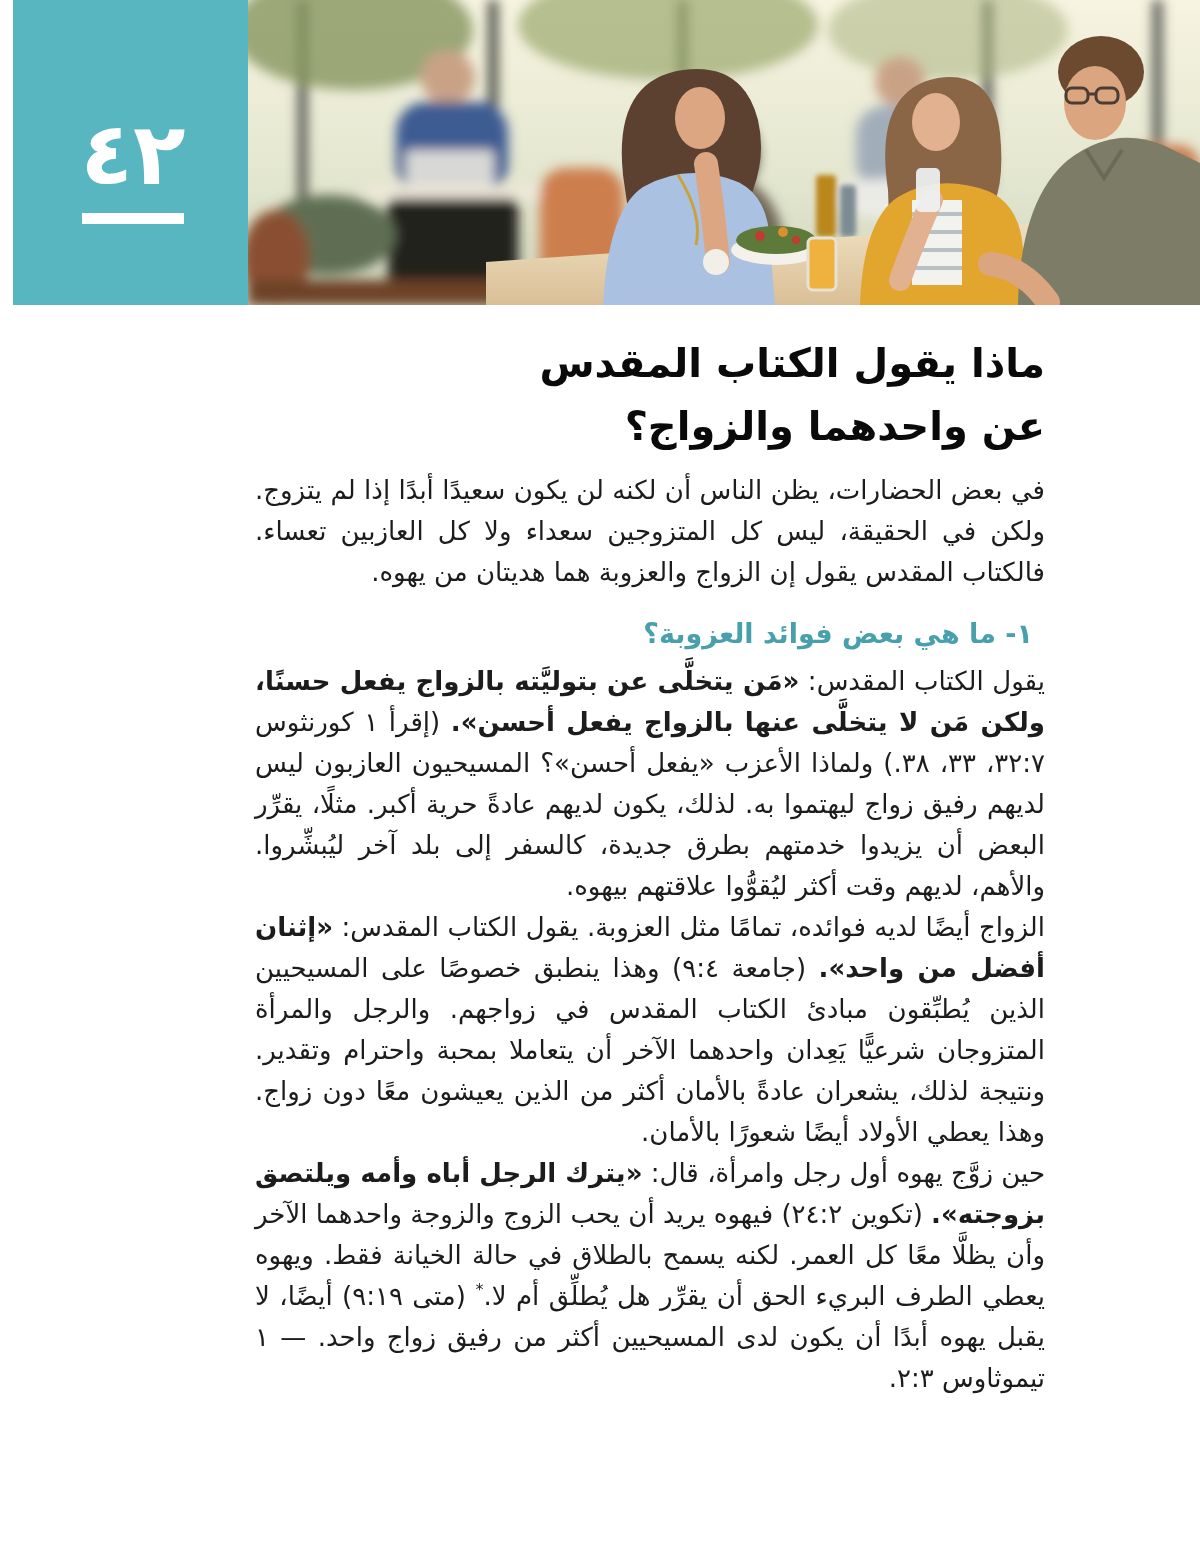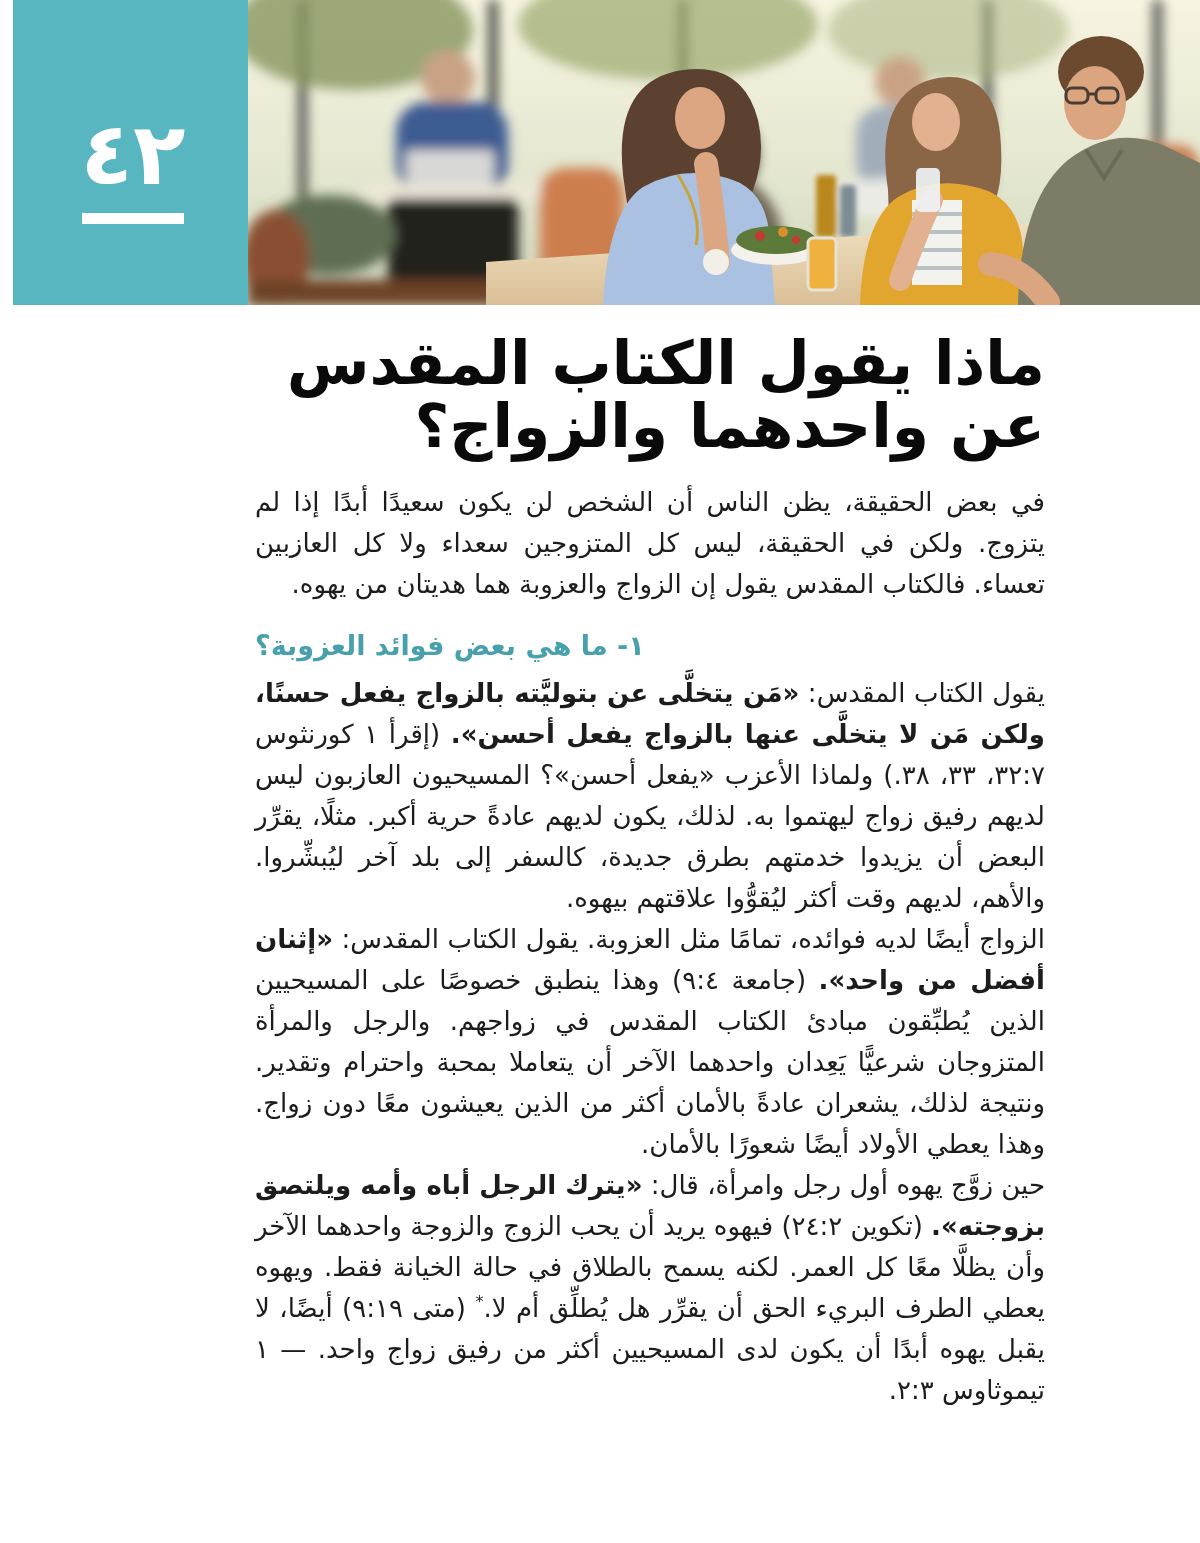--- a/index.html
+++ b/index.html
@@ -31,30 +31,30 @@
     position: absolute; top: 0; left: 248px;
     width: 952px; height: 305px; display: block;
   }
 
   
   .main {
     position: absolute; top: 332px; right: 155px;
     width: 790px; color: #1c1c1c;
   }
   .title {
-    font-size: 60px; font-weight: bold; color: #0a0a0a;
-    line-height: 63px; text-align: right; margin: 0 0 24px 0;
+    font-size: 40px; font-weight: bold; color: #0a0a0a;
+    line-height: 63px; text-align: right; margin: 0 0 12px 0;
   }
   .para {
     font-size: 26px; line-height: 41px;
     text-align: justify; margin: 0;
   }
   .sec-head {
     color: #47a0ac; font-size: 27px; font-weight: bold;
-    line-height: 34px; text-align: left; margin: 24px 0 10px 0;
+    line-height: 34px; text-align: right; margin: 24px 12px 10px 0;
   }
   .bold { font-weight: bold; }
   sup { font-size: 0.62em; line-height: 0; }
 </style>
 </head>
 <body>
 
 <div class="page">
 
   <div class="page-tab">
@@ -158,21 +158,21 @@
     </g>
   </svg>
 
   <div class="main">
 
     <h1 class="title">
       <span style="display:block">ماذا يقول الكتاب المقدس</span>
       <span style="display:block">عن واحدهما والزواج؟</span>
     </h1>
 
-    <p class="para intro">في بعض الحقيقة، يظن الناس أن الشخص لن يكون سعيدًا أبدًا إذا لم يتزوج. ولكن في الحقيقة، ليس كل المتزوجين سعداء ولا كل العازبين تعساء. فالكتاب المقدس يقول إن الزواج والعزوبة هما هديتان من يهوه.</p>
+    <p class="para intro">في بعض الحضارات، يظن الناس أن لكنه لن يكون سعيدًا أبدًا إذا لم يتزوج. ولكن في الحقيقة، ليس كل المتزوجين سعداء ولا كل العازبين تعساء. فالكتاب المقدس يقول إن الزواج والعزوبة هما هديتان من يهوه.</p>
 
     <h2 class="sec-head">١- ما هي بعض فوائد العزوبة؟</h2>
     <p class="para"><span>يقول الكتاب المقدس: </span><span class="bold">«مَن يتخلَّى عن بتوليَّته بالزواج يفعل حسنًا، ولكن مَن لا يتخلَّى عنها بالزواج يفعل أحسن».</span><span> (إقرأ ١ كورنثوس ٣٢:٧، ٣٣، ٣٨.) ولماذا الأعزب «يفعل أحسن»؟ المسيحيون العازبون ليس لديهم رفيق زواج ليهتموا به. لذلك، يكون لديهم عادةً حرية أكبر. مثلًا، يقرِّر البعض أن يزيدوا خدمتهم بطرق جديدة، كالسفر إلى بلد آخر ليُبشِّروا. والأهم، لديهم وقت أكثر ليُقوُّوا علاقتهم بيهوه.</span></p>
 
     <p class="para"><span>الزواج أيضًا لديه فوائده، تمامًا مثل العزوبة. يقول الكتاب المقدس: </span><span class="bold">«إثنان أفضل من واحد».</span><span> (جامعة ٩:٤) وهذا ينطبق خصوصًا على المسيحيين الذين يُطبِّقون مبادئ الكتاب المقدس في زواجهم. والرجل والمرأة المتزوجان شرعيًّا يَعِدان واحدهما الآخر أن يتعاملا بمحبة واحترام وتقدير. ونتيجة لذلك، يشعران عادةً بالأمان أكثر من الذين يعيشون معًا دون زواج. وهذا يعطي الأولاد أيضًا شعورًا بالأمان.</span></p>
 
     <p class="para"><span>حين زوَّج يهوه أول رجل وامرأة، قال: </span><span class="bold">«يترك الرجل أباه وأمه ويلتصق بزوجته».</span><span> (تكوين ٢٤:٢) فيهوه يريد أن يحب الزوج والزوجة واحدهما الآخر وأن يظلَّا معًا كل العمر. لكنه يسمح بالطلاق في حالة الخيانة فقط. ويهوه يعطي الطرف البريء الحق أن يقرِّر هل يُطلِّق أم لا.</span><sup>*</sup><span> (متى ٩:١٩) أيضًا، لا يقبل يهوه أبدًا أن يكون لدى المسيحيين أكثر من رفيق زواج واحد. — ١ تيموثاوس ٢:٣.</span></p>
 
   </div>
 </div>

